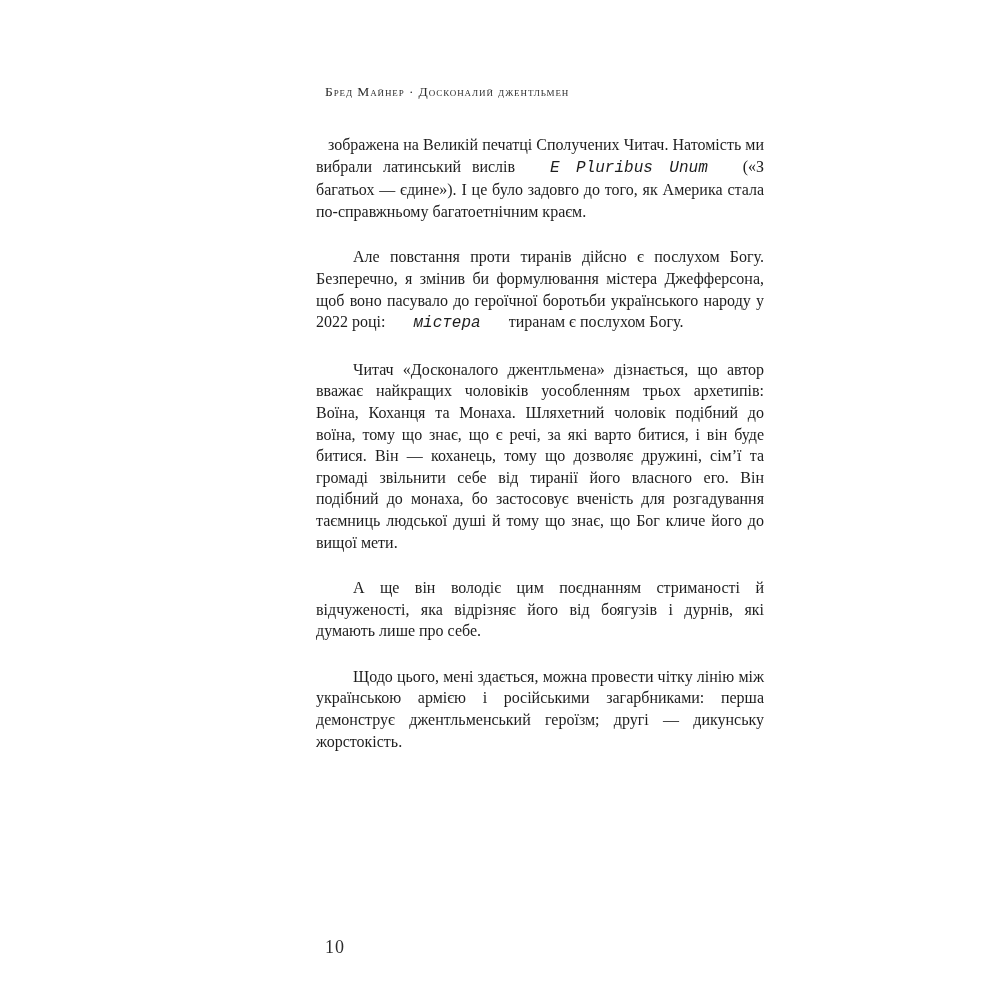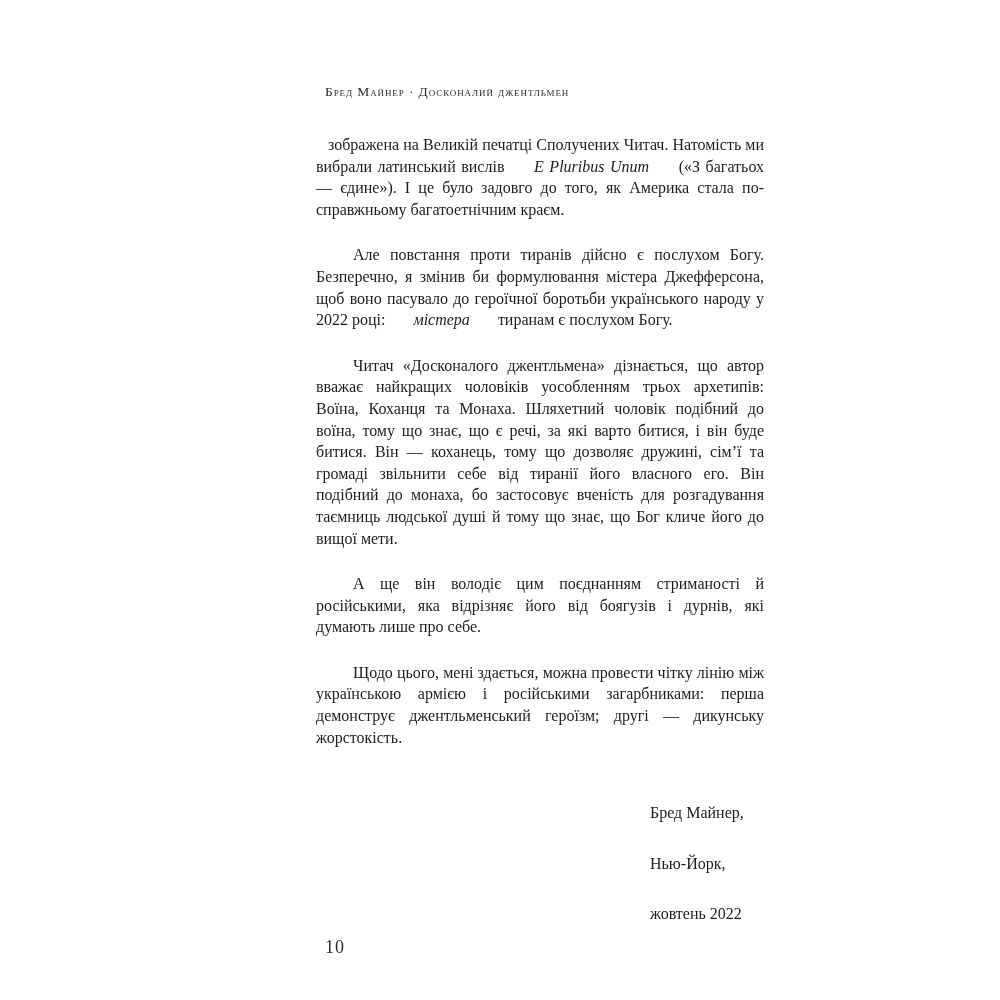--- a/index.html
+++ b/index.html
@@ -33,21 +33,21 @@
     top: 86px;
     width: 496px;
     font-size: 16px;
     line-height: 21.6px;
     text-align: justify;
     text-justify: inter-word;
     color: #1d1d1d;
   }
   .body-text p { margin: 0; }
   .body-text p.indent { text-indent: 25px; }
-  .body-text em { font-style: italic; }
+  .body-text em { font-style: italic; font-family: Liberation Mono, monospace; }
   .signature {
     margin-top: 16px;
     margin-left: 322px;
     text-align: left;
     font-size: 16px;
     line-height: 26.5px;
     color: #1d1d1d;
   }
   .page-number {
     position: absolute;
@@ -63,24 +63,19 @@
 
 <div class="page">
 
   <div class="running-header">Бред Майнер · Досконалий джентльмен</div>
 
   <div class="body-text">
 
     <p><span>зображена на Великій печатці Сполучених Читач. Натомість ми вибрали латинський вислів </span><em>E Pluribus Unum</em><span> («З багатьох — єдине»). І це було задовго до того, як Америка стала по-справжньому багатоетнічним краєм.</span></p>
       <p class="indent"><span>Але повстання проти тиранів дійсно є послухом Богу. Безперечно, я змінив би формулювання містера Джефферсона, щоб воно пасувало до героїчної боротьби українського народу у 2022 році: </span><em>містера</em><span> тиранам є послухом Богу.</span></p>
       <p class="indent"><span>Читач «Досконалого джентльмена» дізнається, що автор вважає найкращих чоловіків уособленням трьох архетипів: Воїна, Коханця та Монаха. Шляхетний чоловік подібний до воїна, тому що знає, що є речі, за які варто битися, і він буде битися. Він — коханець, тому що дозволяє дружині, сім’ї та громаді звільнити себе від тиранії його власного его. Він подібний до монаха, бо застосовує вченість для розгадування таємниць людської душі й тому що знає, що Бог кличе його до вищої мети.</span></p>
-      <p class="indent"><span>А ще він володіє цим поєднанням стриманості й російськими, яка відрізняє його від боягузів і дурнів, які думають лише про себе.</span></p>
+      <p class="indent"><span>А ще він володіє цим поєднанням стриманості й відчуженості, яка відрізняє його від боягузів і дурнів, які думають лише про себе.</span></p>
       <p class="indent"><span>Щодо цього, мені здається, можна провести чітку лінію між українською армією і російськими загарбниками: перша демонструє джентльменський героїзм; другі — дикунську жорстокість.</span></p>
-      <div class="signature">
-      <div>Бред Майнер,</div>
-      <div>Нью-Йорк,</div>
-      <div>жовтень 2022</div>
-    </div>
   </div>
 
   <div class="page-number">10</div>
 
 </div>
 
 </body></html>

